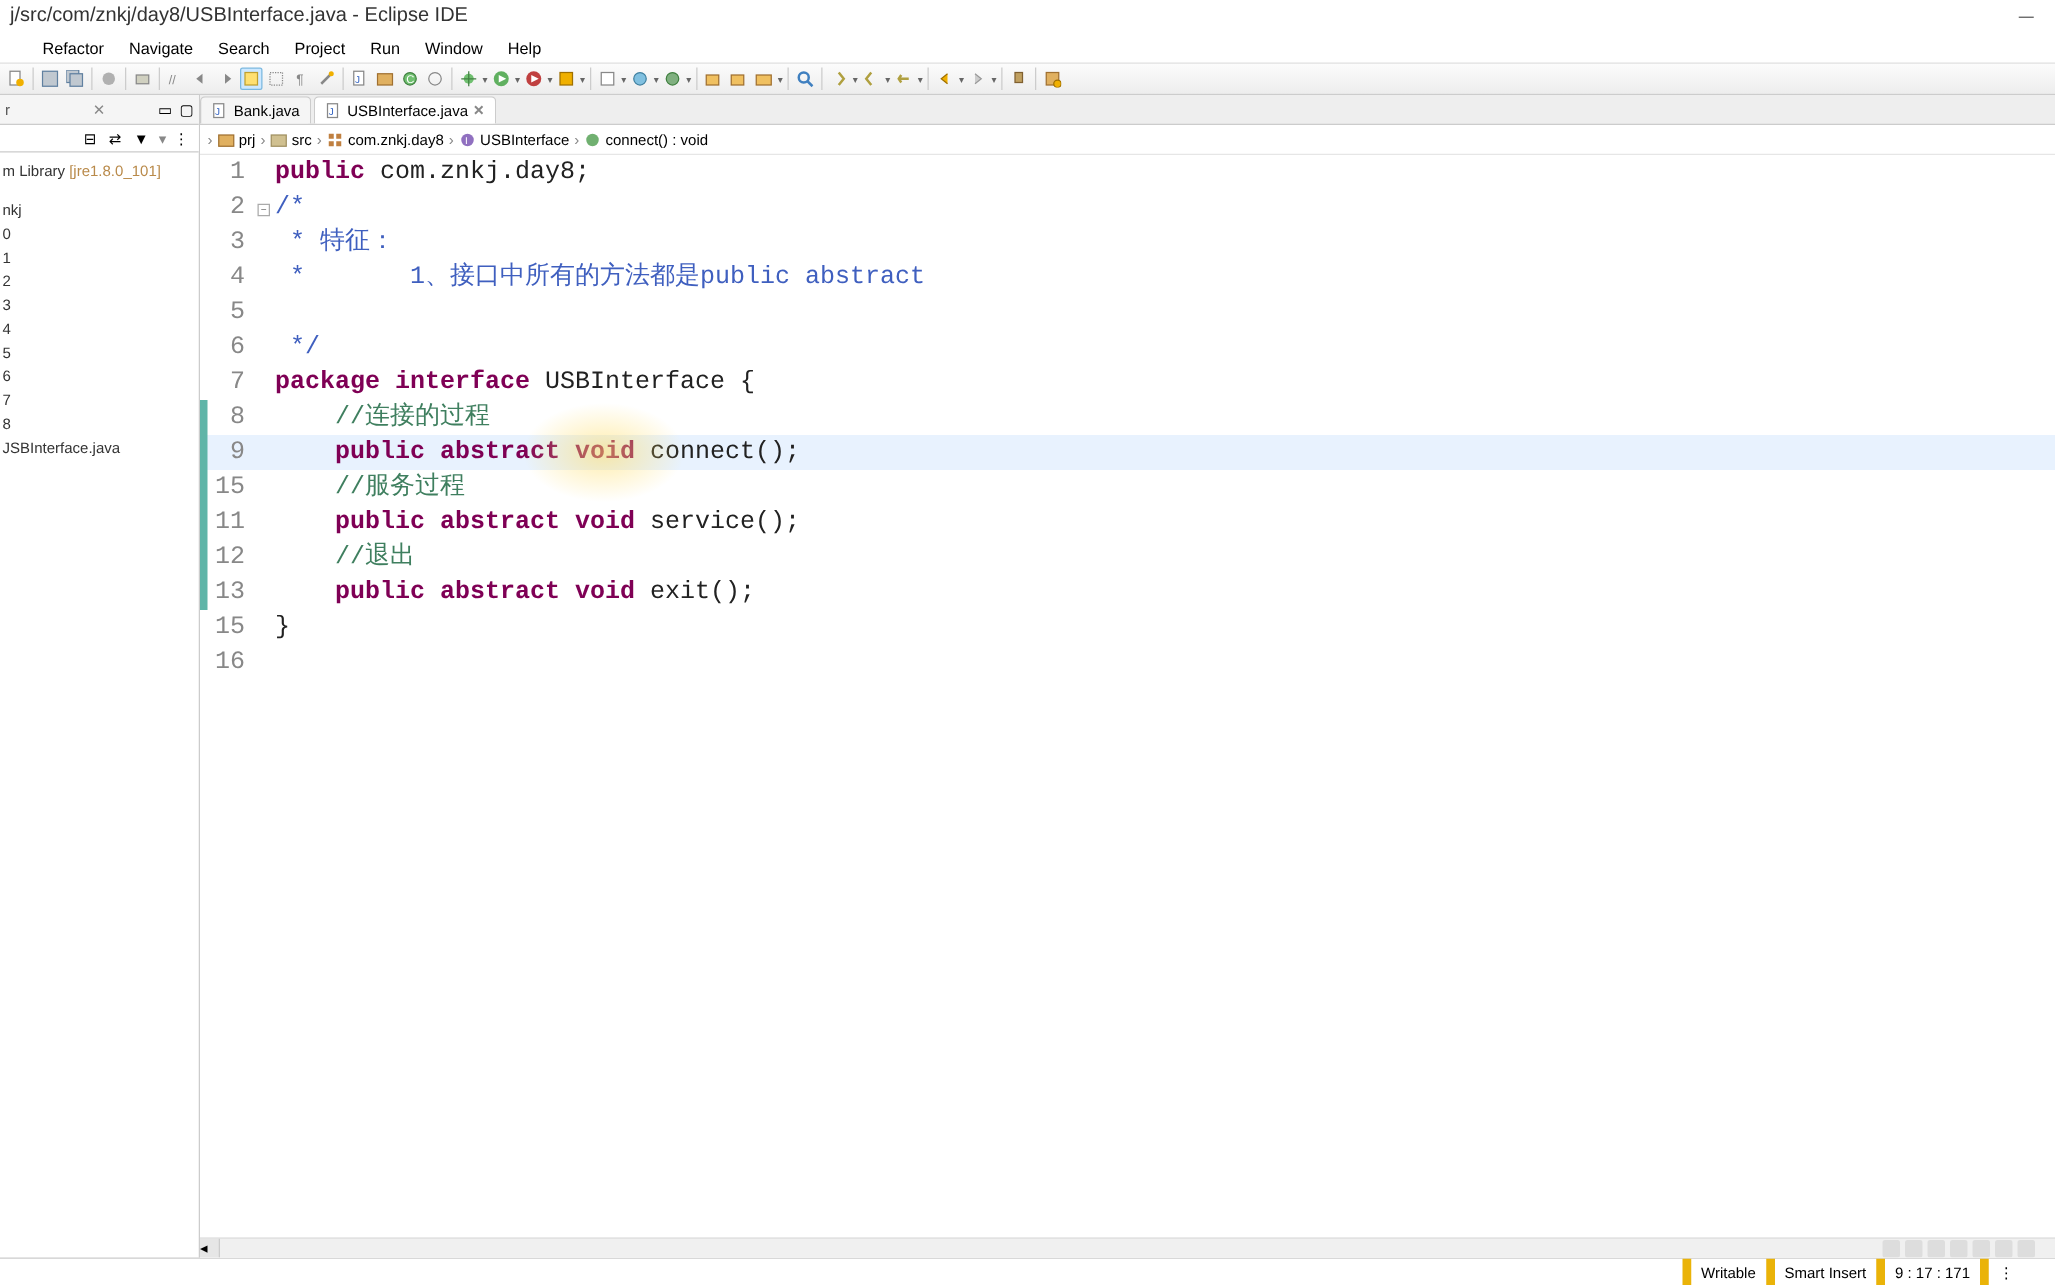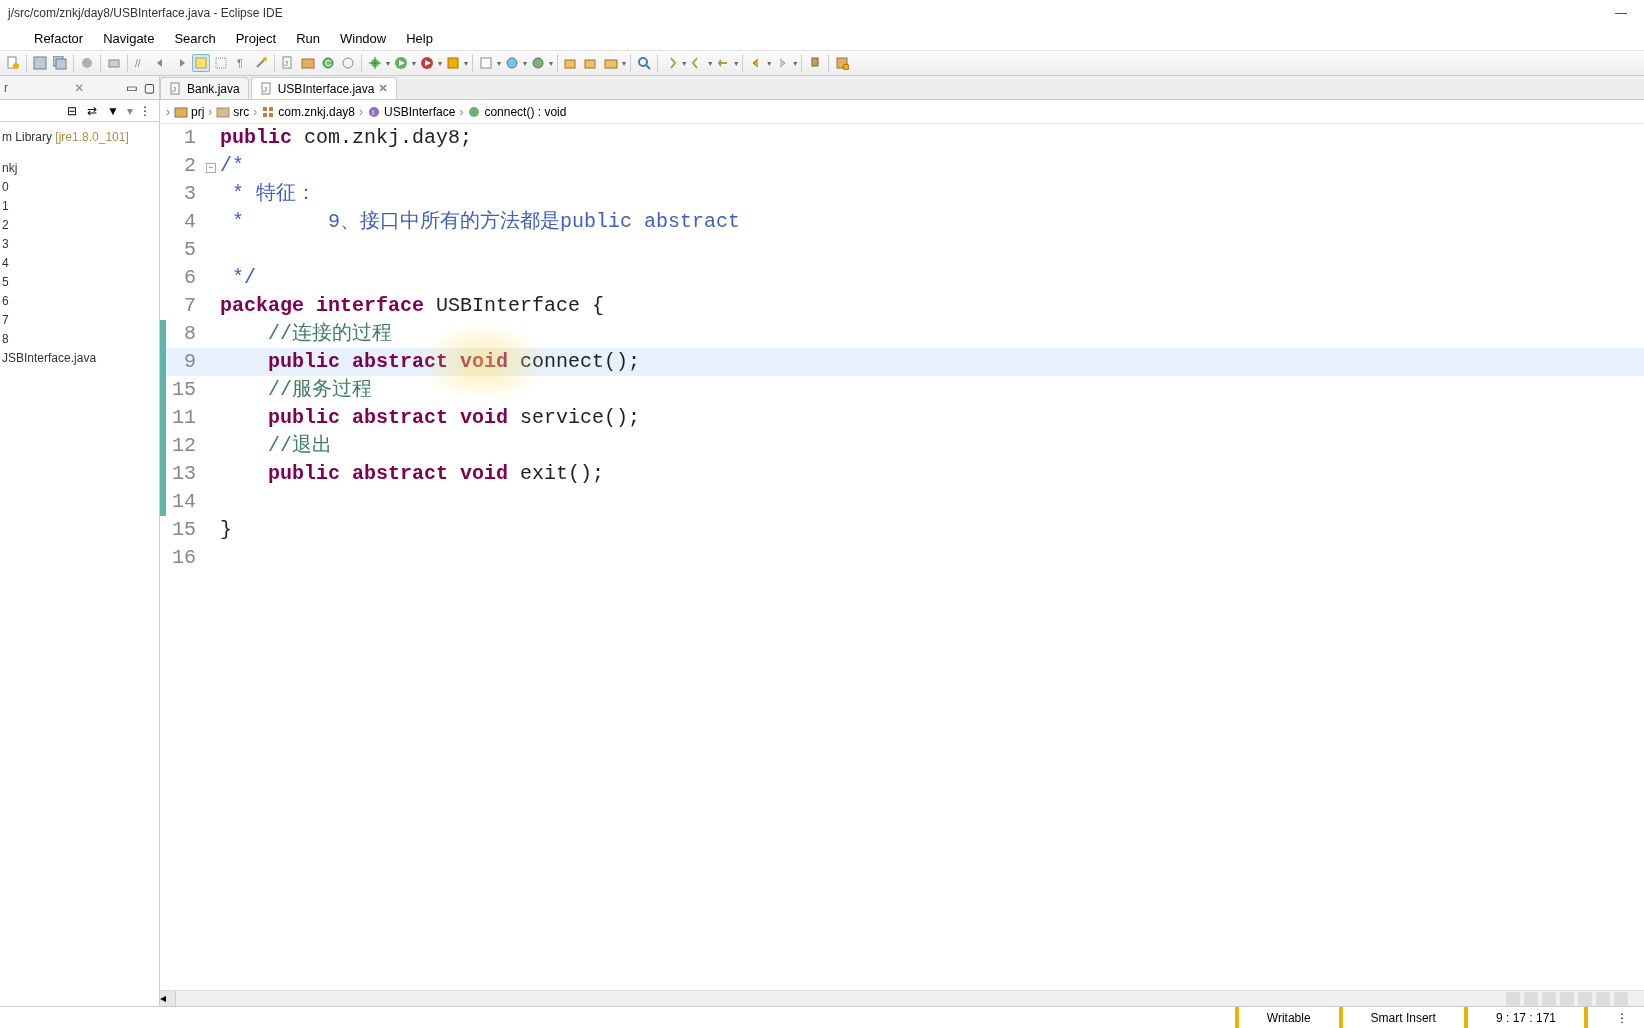--- a/index.html
+++ b/index.html
@@ -13,21 +13,21 @@
 }
 
 .titlebar {
   height: 26px;
   display: flex;
   align-items: center;
   padding: 0 8px;
   background: #fff;
   position: relative;
 }
-.title-text { color: #333; font-size: 12px; }
+.title-text { color: #333; font-size: 16px; }
 .title-buttons { position: absolute; right: 0; top: 0; display: flex; }
 .title-btn { width: 46px; height: 26px; display:flex; align-items:center; justify-content:center; color:#333; }
 
 .menubar {
   height: 24px;
   display: flex;
   align-items: center;
   padding: 0 4px;
   background: #fff;
   font-size: 13px;
@@ -168,21 +168,21 @@
 }
 .bi { width:14px; height:14px; background:#ddd; border-radius:2px; }
 
 .statusbar {
   height:22px;
   border-top:1px solid #ccc;
   display:flex; align-items:center;
   font-size:12px;
   background:#fff;
 }
-.status-cell { padding:0 28px; border-left:4px solid #eab308; height:100%; display:flex; align-items:center;}
+.status-cell { padding:0 8px; border-left:7px solid #eab308; height:100%; display:flex; align-items:center;}
 .status-spacer { flex:1; }
 
 .fold-marker {
   width:10px; height:10px;
   display:inline-block;
   border:1px solid #aaa;
   background:#fff;
   margin-right:4px;
   font-size:8px; line-height:8px; text-align:center;
   color:#666;
@@ -540,21 +540,21 @@
           <div class="code-row">
             <div class="change-bar"></div>
             <div class="gutter">3</div>
             <div style="width: 14px;"></div>
             <div class="code"><span class="c2"> * 特征：</span></div>
           </div>
           <div class="code-row">
             <div class="change-bar"></div>
             <div class="gutter">4</div>
             <div style="width: 14px;"></div>
-            <div class="code"><span class="c2"> *       9、接口中所有的方法都是public abstract</span></div>
+            <div class="code"><span class="c2"> *       1、接口中所有的方法都是public abstract</span></div>
           </div>
           <div class="code-row">
             <div class="change-bar"></div>
             <div class="gutter">5</div>
             <div style="width: 14px;"></div>
           </div>
           <div class="code-row">
             <div class="change-bar"></div>
             <div class="gutter">6</div>
             <div style="width: 14px;"></div>
@@ -594,26 +594,20 @@
             <div class="change-bar teal"></div>
             <div class="gutter">12</div>
             <div style="width: 14px;"></div>
             <div class="code"><span>    </span><span class="c">//退出</span></div>
           </div>
           <div class="code-row">
             <div class="change-bar teal"></div>
             <div class="gutter">13</div>
             <div style="width: 14px;"></div>
             <div class="code"><span>    </span><span class="k">public abstract void </span><span>exit();</span></div>
-          </div>
-          <div class="code-row">
-            <div class="change-bar teal"></div>
-            <div class="gutter">14</div>
-            <div style="width: 14px;"></div>
-            <div class="code"><span></span></div>
           </div>
           <div class="code-row">
             <div class="change-bar"></div>
             <div class="gutter">15</div>
             <div style="width: 14px;"></div>
             <div class="code"><span>}</span></div>
           </div>
           <div class="code-row">
             <div class="change-bar"></div>
             <div class="gutter">16</div>

